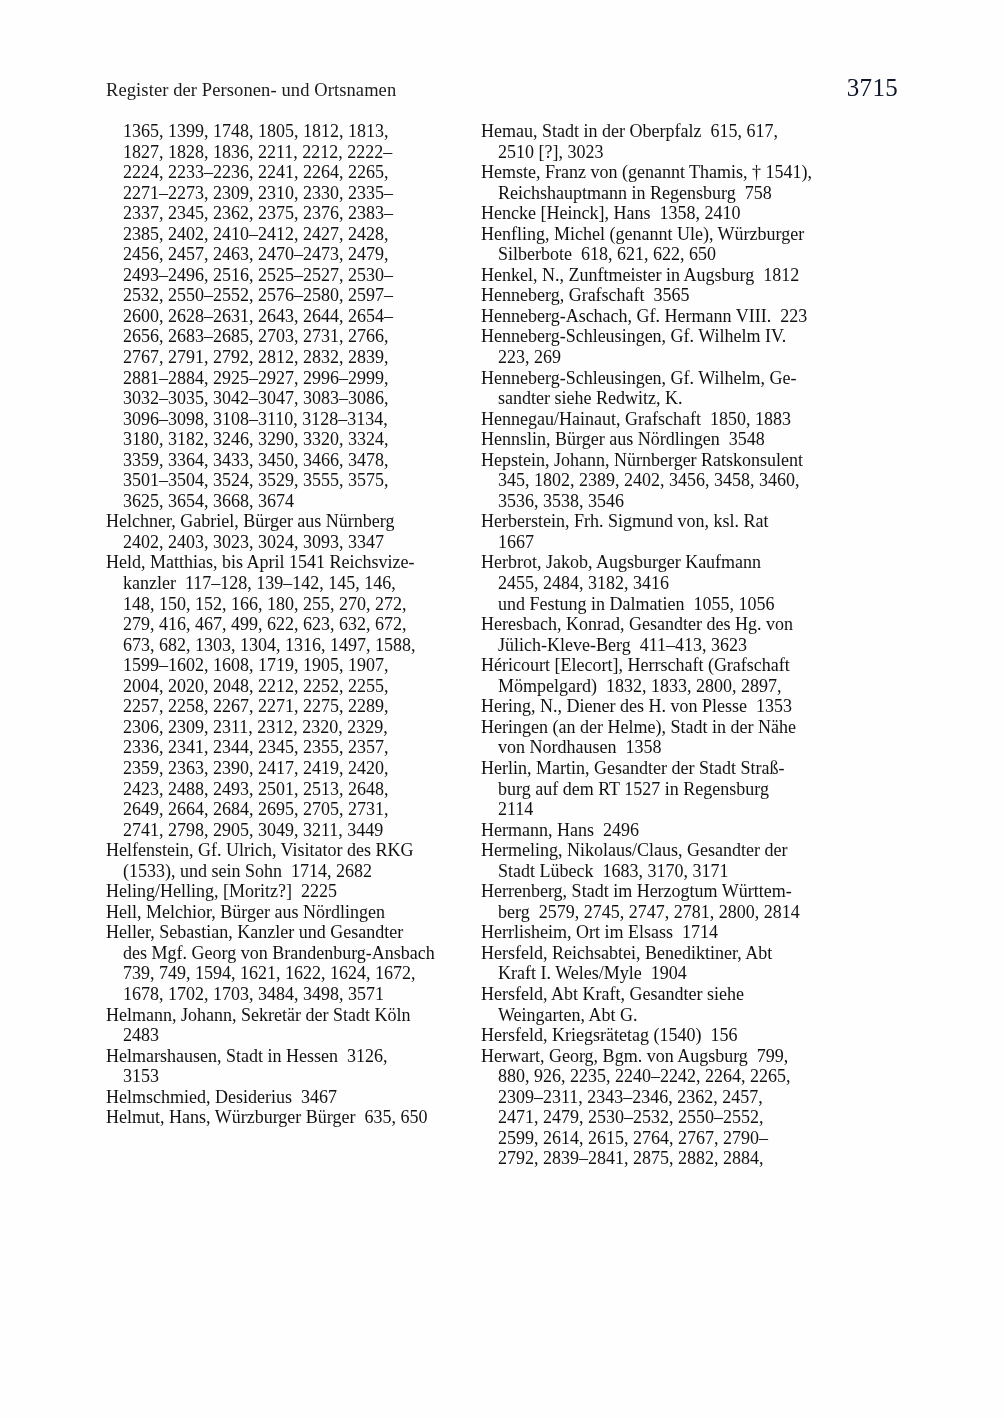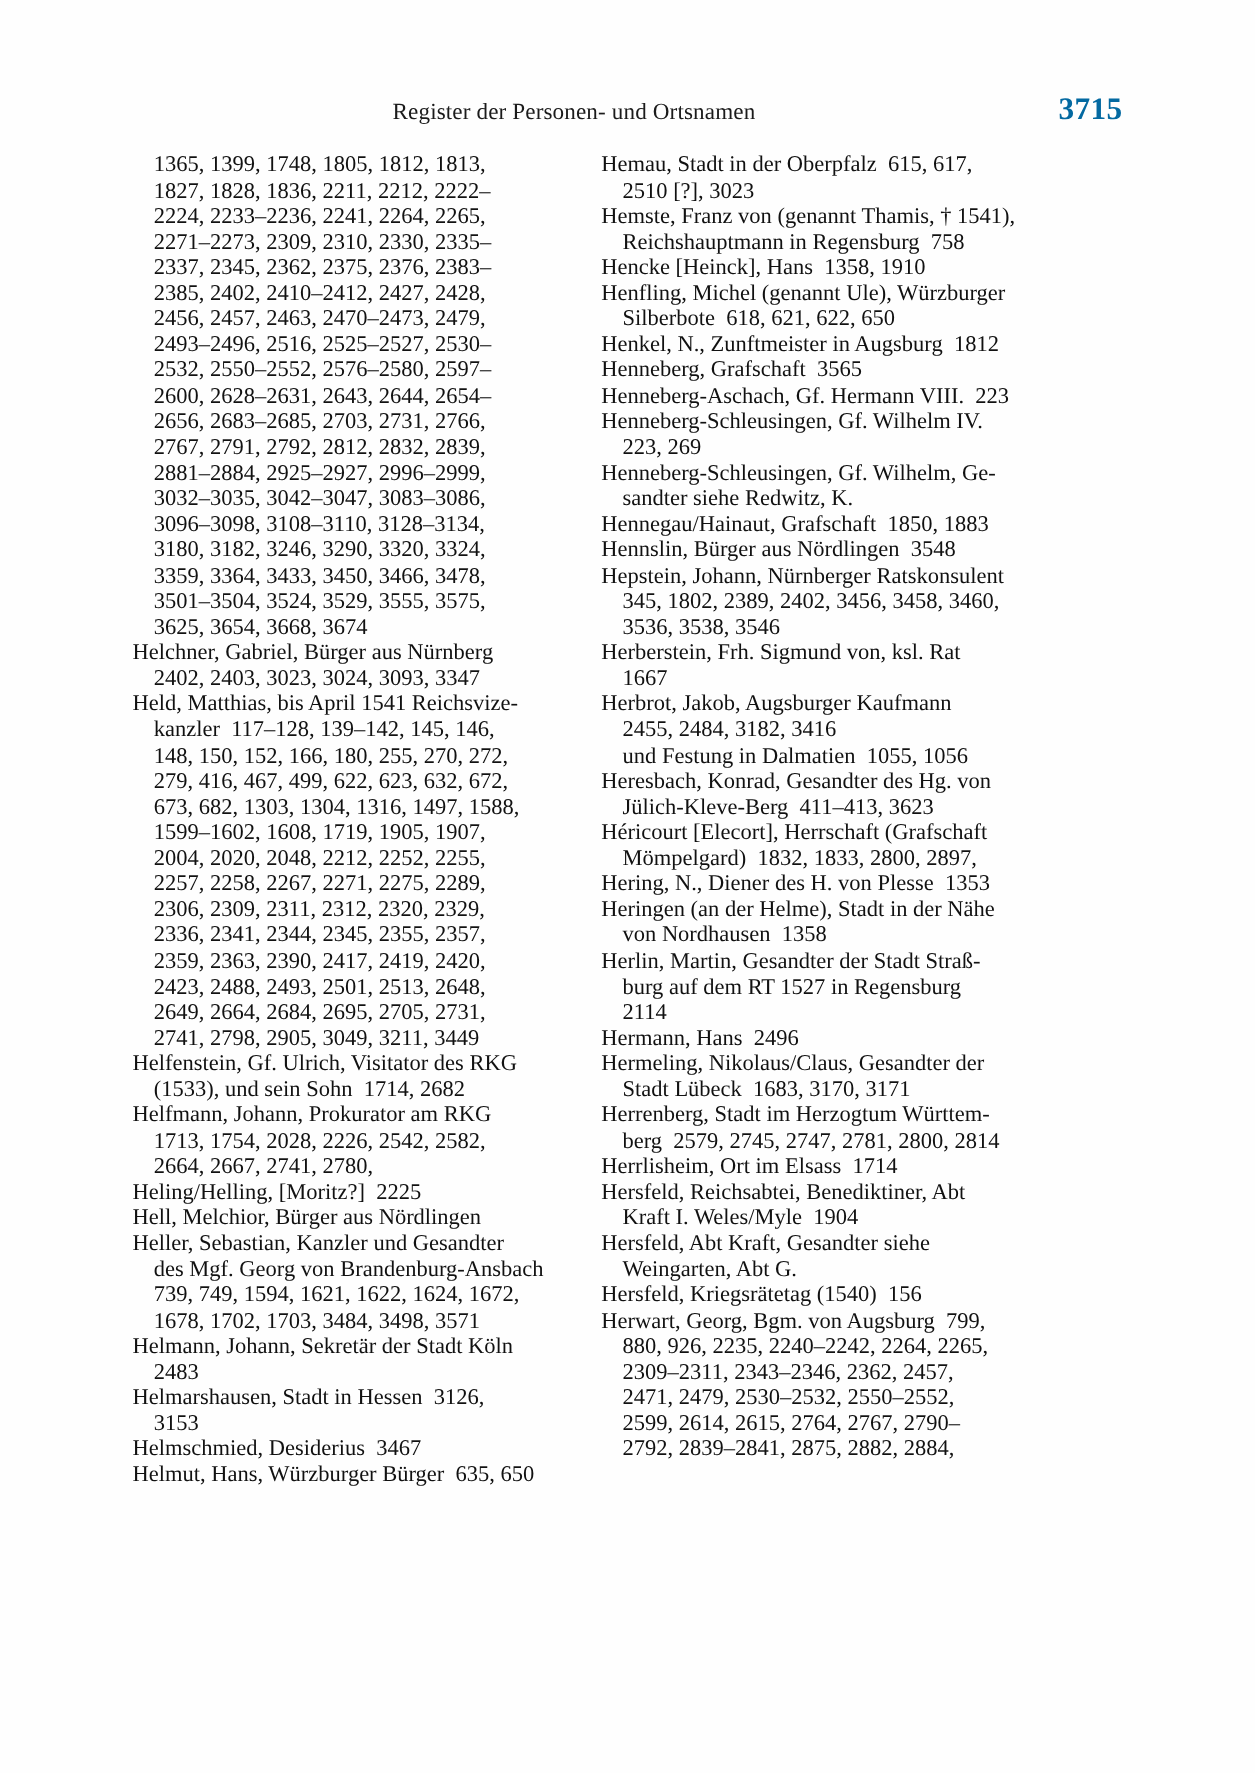--- a/index.html
+++ b/index.html
@@ -31,28 +31,26 @@
     top: 74px;
     height: 34px;
     display: flex;
     align-items: baseline;
     justify-content: space-between;
   }
   .running-title {
     font-size: 18.5px;
     letter-spacing: 0.1px;
     color: #1b1b1b;
-    margin-left: 208px;
     white-space: nowrap;
   }
   .folio {
     font-size: 25px;
-    color: #0369a1;
+    color: #0f172a;
     letter-spacing: 0.3px;
-    font-weight: bold;
   }
 
   
   .columns {
     position: absolute;
     left: 0;
     right: 0;
     top: 121px;
     bottom: 0;
   }
@@ -130,25 +128,20 @@
           <span class="ln cont">2359, 2363, 2390, 2417, 2419, 2420,</span>
           <span class="ln cont">2423, 2488, 2493, 2501, 2513, 2648,</span>
           <span class="ln cont">2649, 2664, 2684, 2695, 2705, 2731,</span>
           <span class="ln cont">2741, 2798, 2905, 3049, 3211, 3449</span>
         </div>
         <div class="entry">
           <span class="ln">Helfenstein, Gf. Ulrich, Visitator des RKG</span>
           <span class="ln cont">(1533), und sein Sohn  1714, 2682</span>
         </div>
         <div class="entry">
-          <span class="ln">Helfmann, Johann, Prokurator am RKG</span>
-          <span class="ln cont">1713, 1754, 2028, 2226, 2542, 2582,</span>
-          <span class="ln cont">2664, 2667, 2741, 2780,</span>
-        </div>
-        <div class="entry">
           <span class="ln">Heling/Helling, [Moritz?]  2225</span>
         </div>
         <div class="entry">
           <span class="ln">Hell, Melchior, Bürger aus Nördlingen</span>
         </div>
         <div class="entry">
           <span class="ln">Heller, Sebastian, Kanzler und Gesandter</span>
           <span class="ln cont">des Mgf. Georg von Brandenburg-Ansbach</span>
           <span class="ln cont">739, 749, 1594, 1621, 1622, 1624, 1672,</span>
           <span class="ln cont">1678, 1702, 1703, 3484, 3498, 3571</span>
@@ -171,21 +164,21 @@
     <div class="col col-right" id="col-right">
         <div class="entry">
           <span class="ln">Hemau, Stadt in der Oberpfalz  615, 617,</span>
           <span class="ln cont">2510 [?], 3023</span>
         </div>
         <div class="entry">
           <span class="ln">Hemste, Franz von (genannt Thamis, † 1541),</span>
           <span class="ln cont">Reichshauptmann in Regensburg  758</span>
         </div>
         <div class="entry">
-          <span class="ln">Hencke [Heinck], Hans  1358, 1910</span>
+          <span class="ln">Hencke [Heinck], Hans  1358, 2410</span>
         </div>
         <div class="entry">
           <span class="ln">Henfling, Michel (genannt Ule), Würzburger</span>
           <span class="ln cont">Silberbote  618, 621, 622, 650</span>
         </div>
         <div class="entry">
           <span class="ln">Henkel, N., Zunftmeister in Augsburg  1812</span>
         </div>
         <div class="entry">
           <span class="ln">Henneberg, Grafschaft  3565</span>

